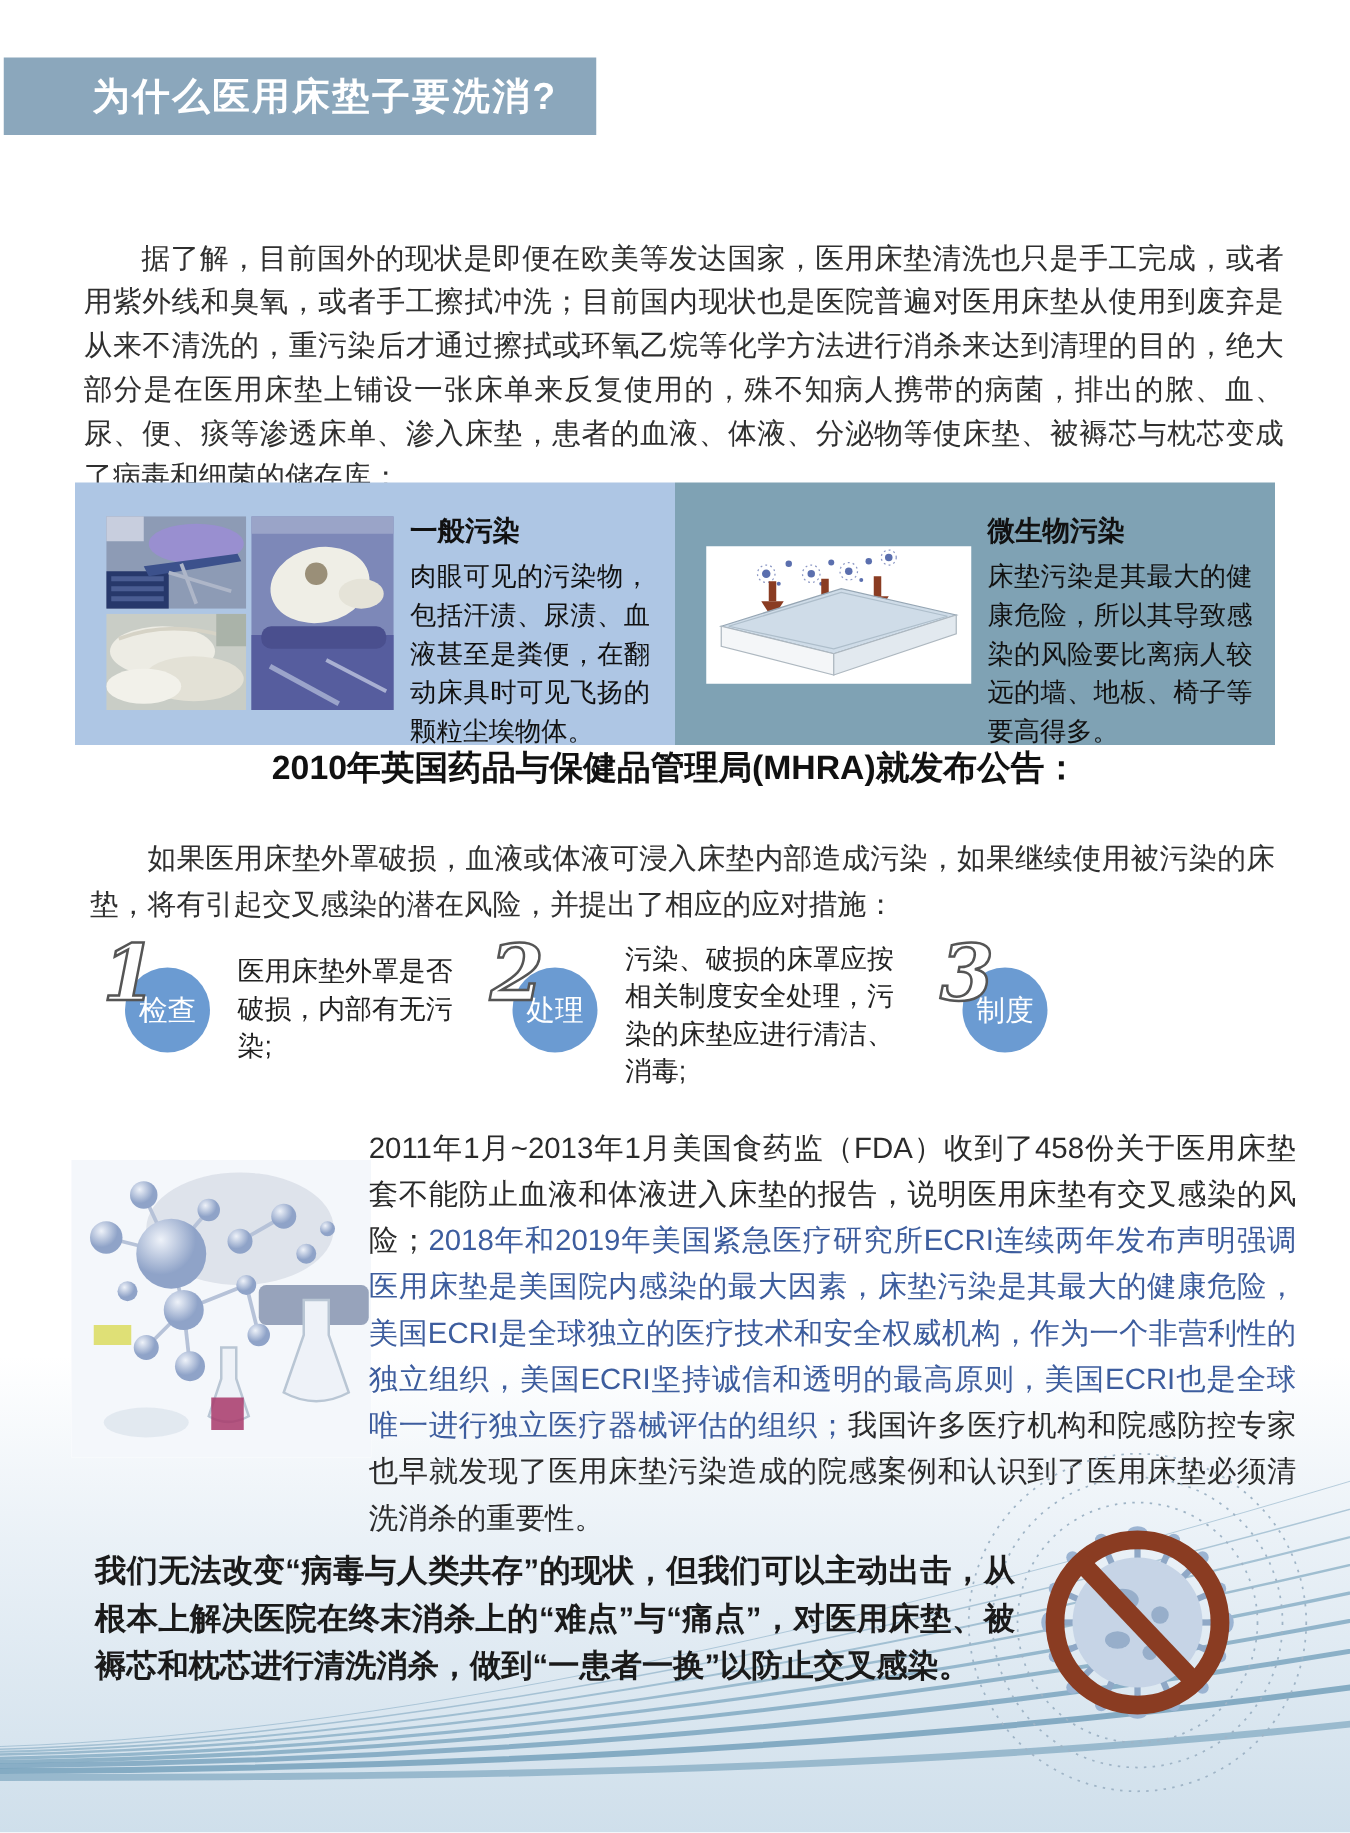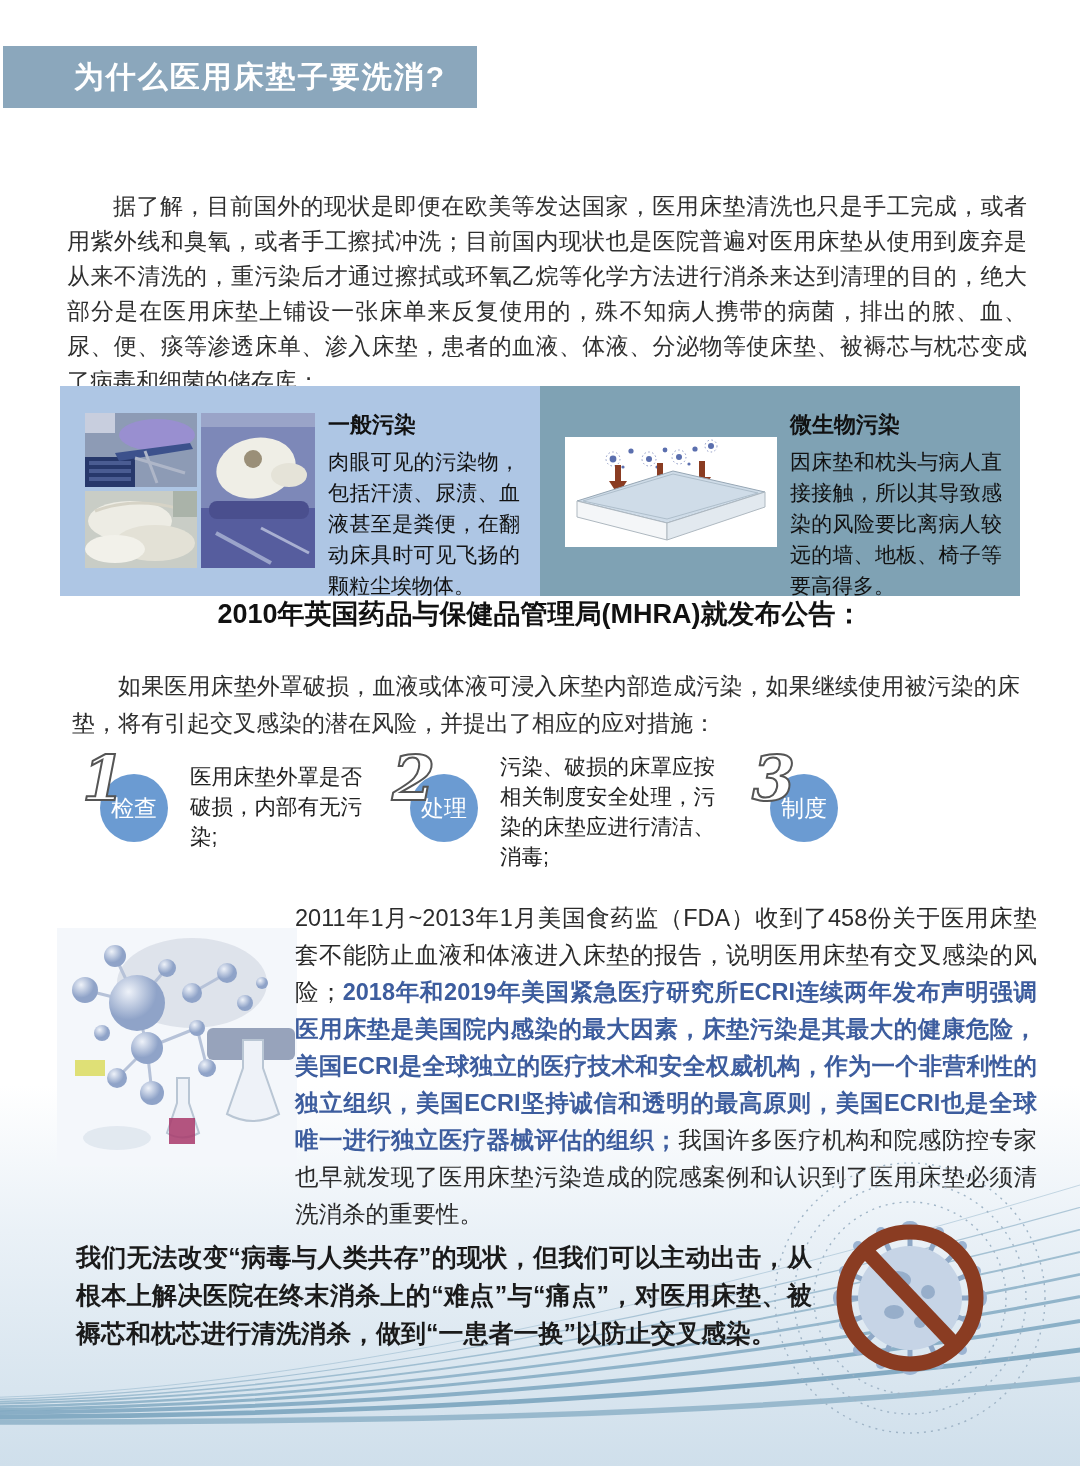--- a/index.html
+++ b/index.html
@@ -70,21 +70,21 @@
   .step-text{font-size:21.5px;line-height:30px;color:#222;flex:1;}
   .step-1 .step-text{padding-top:10px;}
   .step-2 .step-text{padding-top:0;}
   .step-3 .step-text{padding-top:14px;}
   
   .lab-image{position:absolute;left:57px;top:928px;width:240px;height:238px;background:#ffffff;}
   .fda{
     position:absolute;left:295px;top:900px;width:742px;margin:0;
     font-size:23.5px;line-height:37px;color:#2b2b2b;text-align:justify;
   }
-  .fda .blue{color:#3d5d9e;font-weight:bold;}
+  .fda .blue{color:#3d5d9e;font-weight:normal;}
   
   .conclusion{
     position:absolute;left:76px;top:1238px;width:736px;margin:0;
     font-size:25px;line-height:38px;font-weight:bold;color:#1a1a1a;text-align:justify;z-index:3;
   }
   .no-virus{position:absolute;left:770px;top:1160px;width:290px;height:290px;z-index:2;}
 </style>
 </head>
 <body>
 
@@ -187,21 +187,21 @@
           </g>
 
           <polygon points="12,64 108,34 200,55 102,86" fill="#cfdce8" stroke="#96a6b4" stroke-width="1"></polygon>
           <polygon points="18,64 108,37 193,56 102,82" fill="none" stroke="#aebecb" stroke-width="1"></polygon>
           <polygon points="12,64 102,86 102,103 12,80" fill="#f4f6f8" stroke="#aeb8c0" stroke-width="1"></polygon>
           <polygon points="102,86 200,55 200,70 102,103" fill="#e2e9ef" stroke="#aeb8c0" stroke-width="1"></polygon>
         </svg>
       </div>
       <div class="panel-text">
         <div class="panel-title">微生物污染</div>
-        <div class="panel-body">因床垫和枕头与病人直接接触，所以其导致感染的风险要比离病人较远的墙、地板、椅子等要高得多。</div>
+        <div class="panel-body">床垫污染是其最大的健康危险，所以其导致感染的风险要比离病人较远的墙、地板、椅子等要高得多。</div>
       </div>
     </div>
   </div>
 
   <h3 class="mhra-heading">2010年英国药品与保健品管理局(MHRA)就发布公告：</h3>
   <p class="mhra-para">如果医用床垫外罩破损，血液或体液可浸入床垫内部造成污染，如果继续使用被污染的床垫，将有引起交叉感染的潜在风险，并提出了相应的应对措施：</p>
 
   <div class="step step-1">
     <div class="badge">
       <span class="numeral">1</span>

